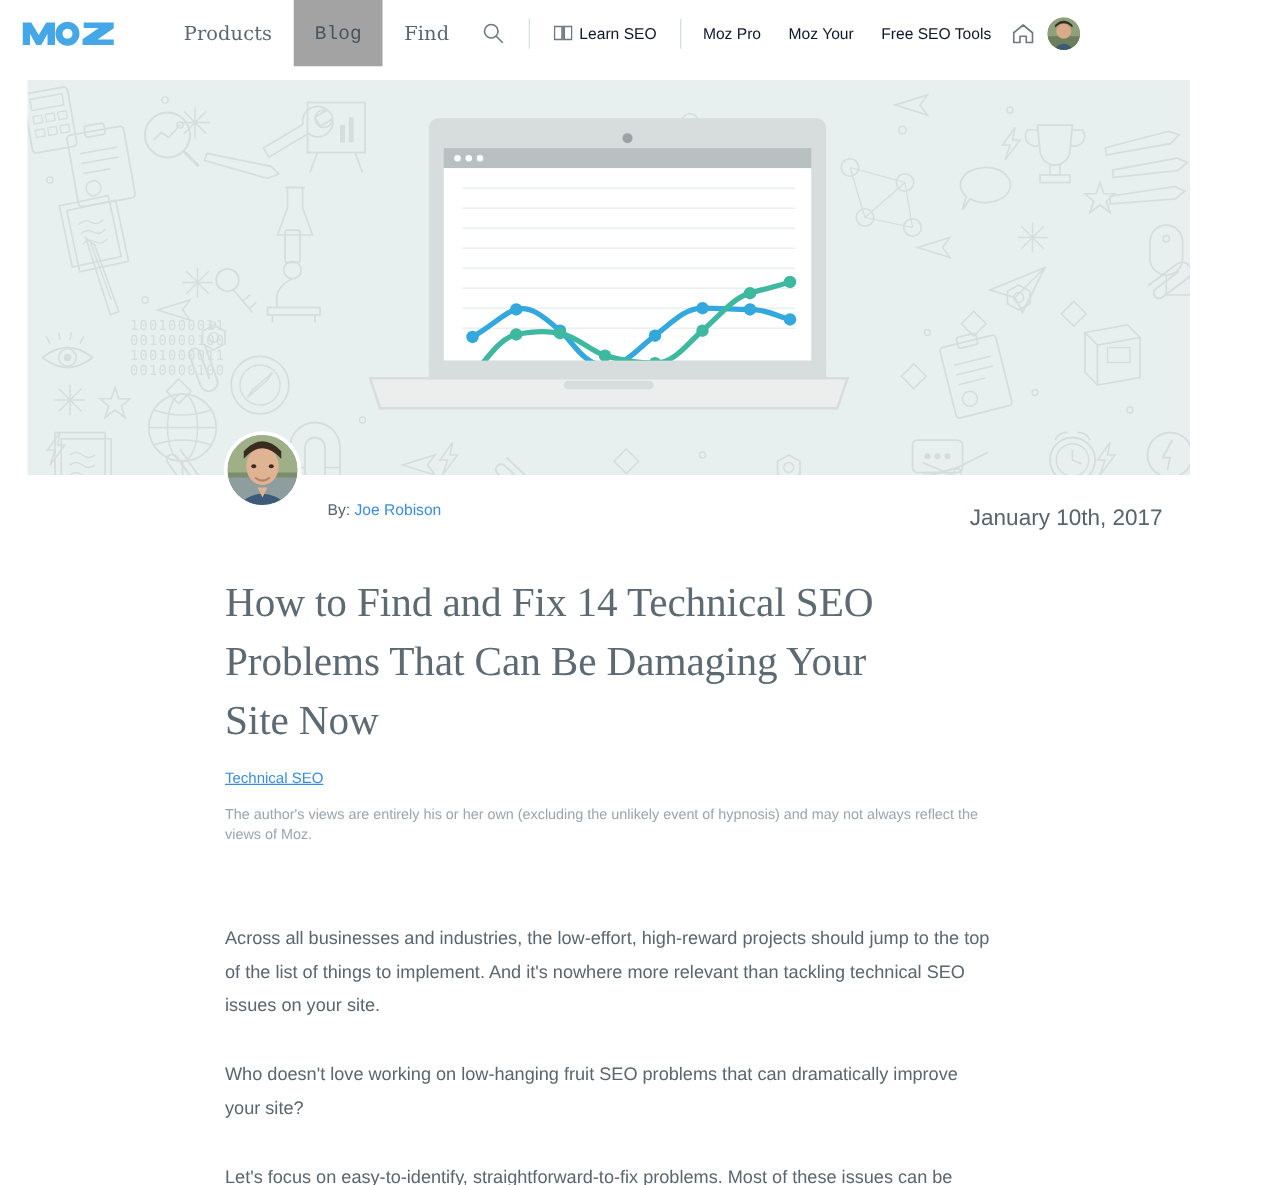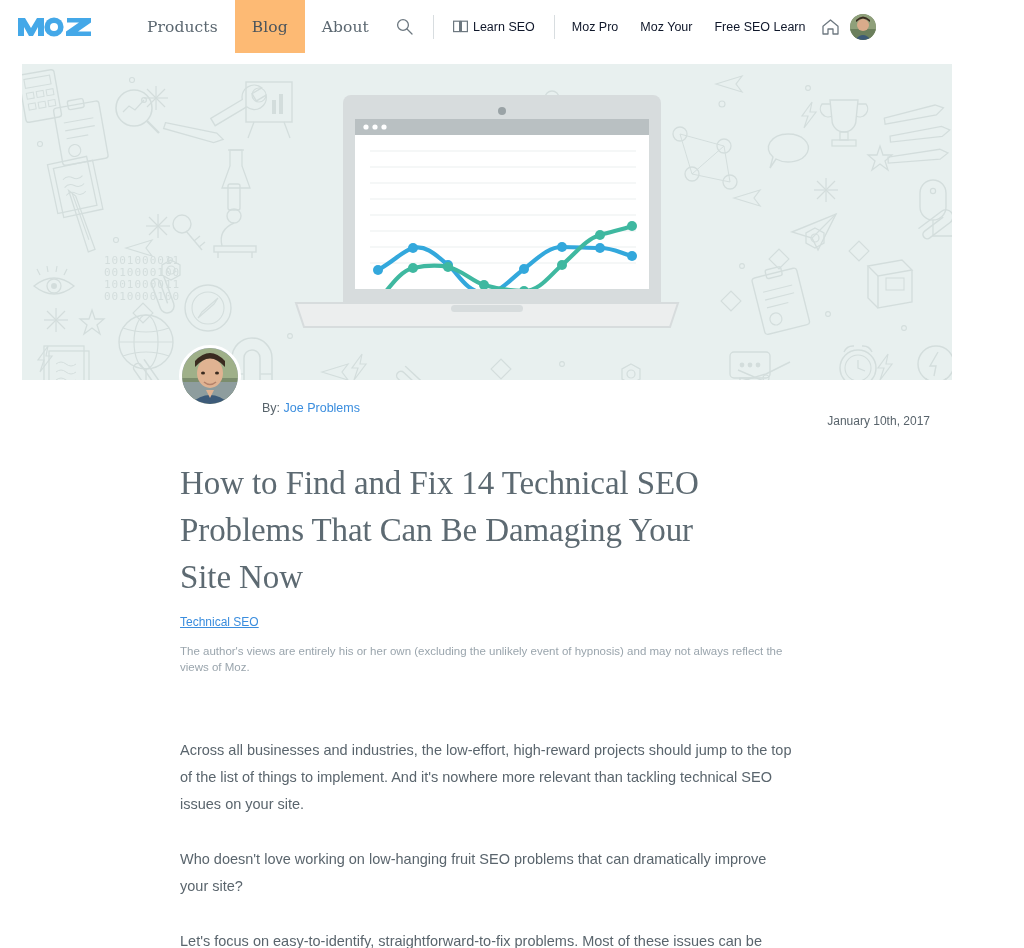--- a/index.html
+++ b/index.html
@@ -41,22 +41,23 @@
     align-items: center;
     padding: 0 17px;
     font-size: 16.5px;
     color: #5b6770;
     letter-spacing: .1px;
     cursor: pointer;
     font-family: "Liberation Serif", serif;
   }
   .nav-tab.serif-alt { font-family: "DejaVu Serif", serif; font-size: 15.5px; }
   .nav-tab.active {
-    background: #fdba74;
+    background: #a3a3a3;
     color: #4a545c;
+    font-family: Liberation Mono, monospace;
   }
 
   .nav-right {
     margin-left: auto;
     display: flex;
     align-items: center;
     padding-right: 16px;
     gap: 0px;
   }
   .nav-search {
@@ -136,22 +137,22 @@
     position: absolute;
     left: 240px;
     top: 21px;
     font-size: 12.5px;
     color: #58636b;
   }
   .byline-text a { color: #3a8dde; text-decoration: none; }
   .byline-date {
     position: absolute;
     right: 22px;
-    top: 34px;
-    font-size: 12px;
+    top: 24px;
+    font-size: 18px;
     color: #58636b;
   }
 
   
   .article {
     width: 1024px;
     padding-left: 180px;
     padding-right: 0px;
     position: relative;
   }
@@ -200,21 +201,21 @@
         <g fill="#44a8e8">
           <path d="M0 2h7l6 10 6-10h7v18h-6V11l-5 9h-4l-5-9v9H0z"></path>
           <path d="M49 2h24v4.6L60 15.6h13V20H48v-4.6L61 6.4H49z"></path>
         </g>
         <circle cx="36" cy="11" r="9.6" fill="#44a8e8"></circle>
         <circle cx="36" cy="11" r="4.0" fill="#ffffff"></circle>
       </svg>
     </div>
     <div class="nav-tab serif-alt">Products</div>
     <div class="nav-tab serif-alt active">Blog</div>
-    <div class="nav-tab serif-alt">About</div>
+    <div class="nav-tab serif-alt">Find</div>
   </div>
 
   <div class="nav-right">
     <div class="nav-search">
       <svg width="17" height="17" viewBox="0 0 17 17">
         <circle cx="7" cy="7" r="5.4" fill="none" stroke="#6d7880" stroke-width="1.3"></circle>
         <line x1="11" y1="11" x2="16" y2="16" stroke="#6d7880" stroke-width="1.3" stroke-linecap="round"></line>
       </svg>
     </div>
     <div class="nav-sep"></div>
@@ -222,21 +223,21 @@
       <svg width="15" height="13" viewBox="0 0 15 13">
         <rect x="0.6" y="1.2" width="6.0" height="10.4" fill="none" stroke="#6d7880" stroke-width="1.2"></rect>
         <rect x="8.4" y="1.2" width="6.0" height="10.4" fill="none" stroke="#6d7880" stroke-width="1.2"></rect>
         <line x1="7.5" y1="0.6" x2="7.5" y2="12.2" stroke="#6d7880" stroke-width="1.2"></line>
       </svg>
       <span>Learn SEO</span>
     </div>
     <div class="nav-sep"></div>
     <div class="nav-link">Moz Pro</div>
     <div class="nav-link">Moz Your</div>
-    <div class="nav-link">Free SEO Learn</div>
+    <div class="nav-link">Free SEO Tools</div>
     <div class="nav-icon-btn">
       <svg width="19" height="18" viewBox="0 0 19 18">
         <path d="M2 8.2 L9.5 2 L17 8.2 L17 16 L12 16 L12 11 L7 11 L7 16 L2 16 Z" fill="none" stroke="#6d7880" stroke-width="1.3" stroke-linejoin="round"></path>
       </svg>
     </div>
     <div class="avatar-nav">
       <svg width="26" height="26" viewBox="0 0 26 26">
         <defs>
             <clipPath id="navclip">
               <circle cx="13" cy="13" r="13"></circle>
@@ -616,21 +617,21 @@
         <ellipse cx="21" cy="25" rx="2" ry="1.6" fill="#3a2b20"></ellipse>
         <ellipse cx="35" cy="25" rx="2" ry="1.6" fill="#3a2b20"></ellipse>
         <path d="M22 34 Q28 39 34 34" fill="none" stroke="#b3826a" stroke-width="1.6"></path>
         <path d="M8 56 Q28 38 48 56 Z" fill="#3d5b79"></path>
         <path d="M24 42 L28 50 L32 42 Z" fill="#e0b392"></path>
       </g>
     </svg>
   </div>
   <div class="byline-text">
     <span>By:</span>
-    <a href="#">Joe Problems</a>
+    <a href="#">Joe Robison</a>
   </div>
   <div class="byline-date">January 10th, 2017</div>
 </div>
 
 <div class="article">
   <h1 class="post-title">How to Find and Fix 14 Technical SEO Problems That Can Be Damaging Your Site Now</h1>
   <a class="post-cat" href="#">Technical SEO</a>
   <div class="post-disclaimer">The author's views are entirely his or her own (excluding the unlikely event of hypnosis) and may not always reflect the views of Moz.</div>
 
   <div class="post-body">

